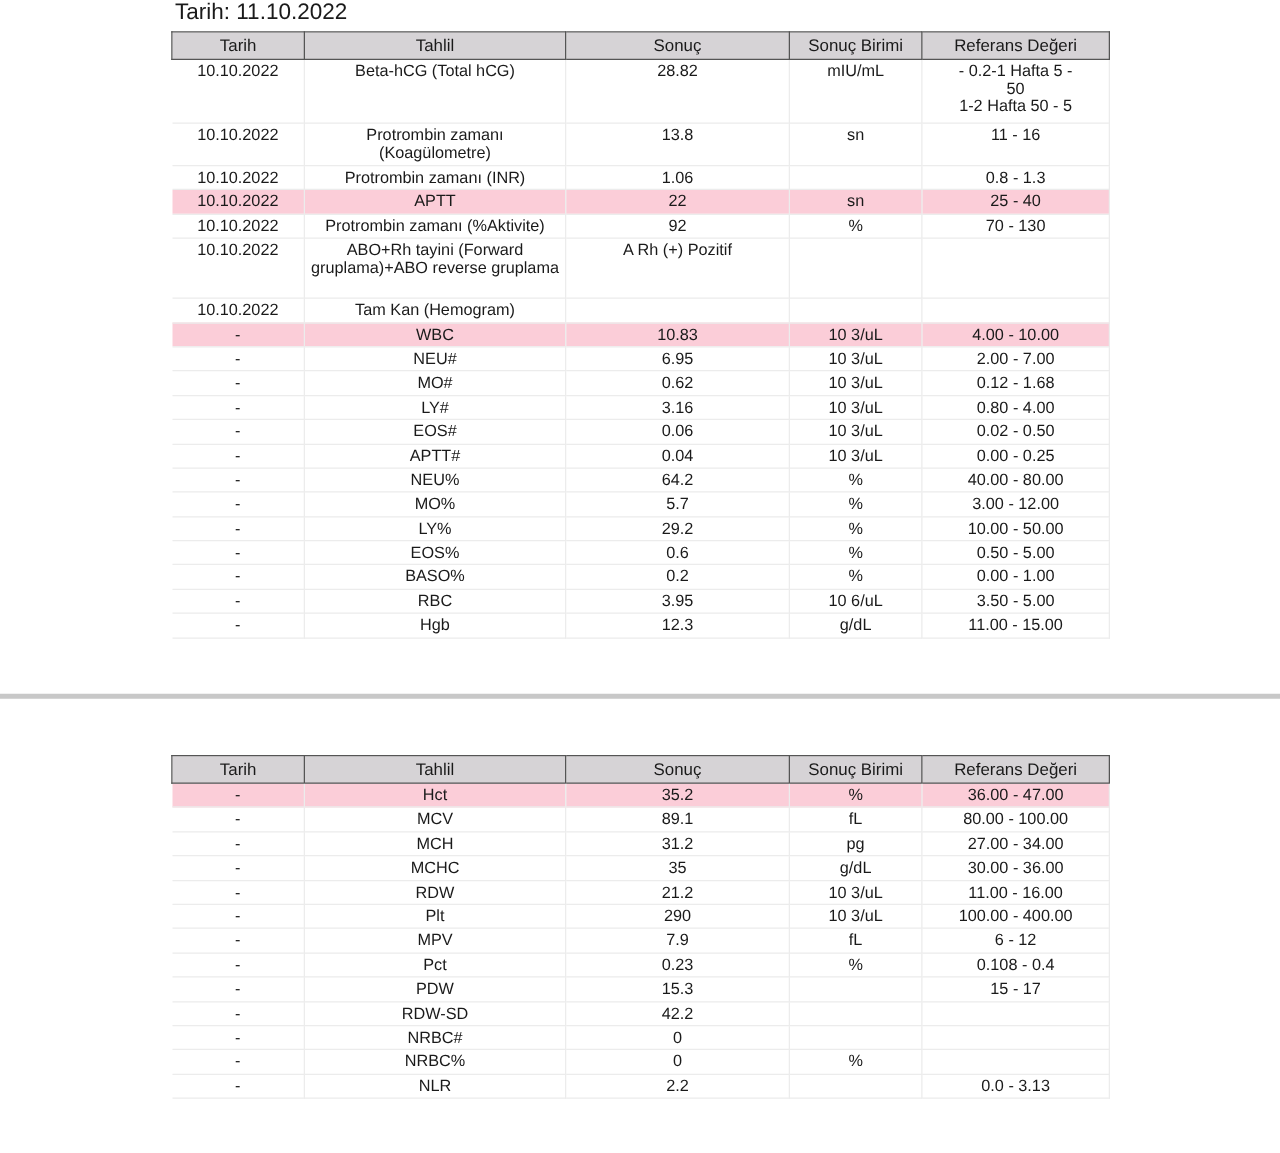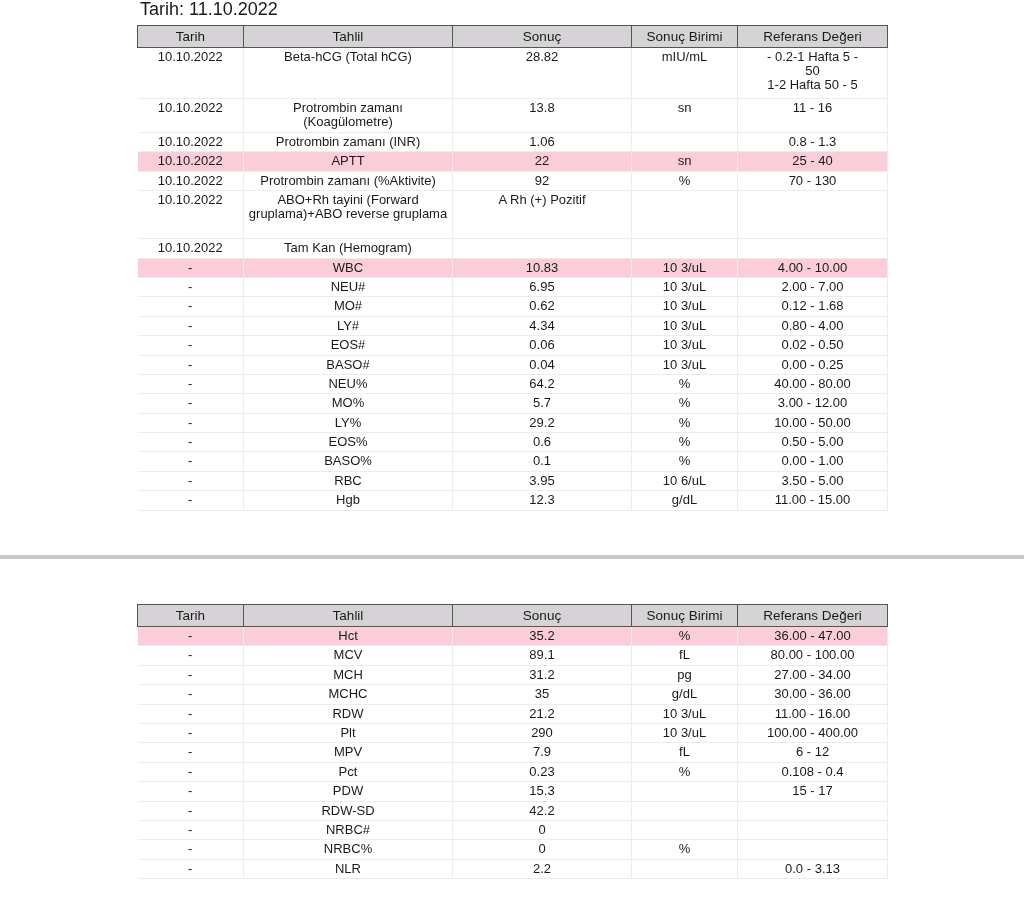--- a/index.html
+++ b/index.html
@@ -120,34 +120,34 @@
       <tr class="std">
         <td>-</td>
         <td>MO#</td>
         <td>0.62</td>
         <td>10 3/uL</td>
         <td>0.12 - 1.68</td>
       </tr>
       <tr class="std">
         <td>-</td>
         <td>LY#</td>
-        <td>4.34</td>
+        <td>3.16</td>
         <td>10 3/uL</td>
         <td>0.80 - 4.00</td>
       </tr>
       <tr class="std">
         <td>-</td>
         <td>EOS#</td>
         <td>0.06</td>
         <td>10 3/uL</td>
         <td>0.02 - 0.50</td>
       </tr>
       <tr class="std">
         <td>-</td>
-        <td>BASO#</td>
+        <td>APTT#</td>
         <td>0.04</td>
         <td>10 3/uL</td>
         <td>0.00 - 0.25</td>
       </tr>
       <tr class="std">
         <td>-</td>
         <td>NEU%</td>
         <td>64.2</td>
         <td>%</td>
         <td>40.00 - 80.00</td>
@@ -169,21 +169,21 @@
       <tr class="std">
         <td>-</td>
         <td>EOS%</td>
         <td>0.6</td>
         <td>%</td>
         <td>0.50 - 5.00</td>
       </tr>
       <tr class="std">
         <td>-</td>
         <td>BASO%</td>
-        <td>0.1</td>
+        <td>0.2</td>
         <td>%</td>
         <td>0.00 - 1.00</td>
       </tr>
       <tr class="std">
         <td>-</td>
         <td>RBC</td>
         <td>3.95</td>
         <td>10 6/uL</td>
         <td>3.50 - 5.00</td>
       </tr>

